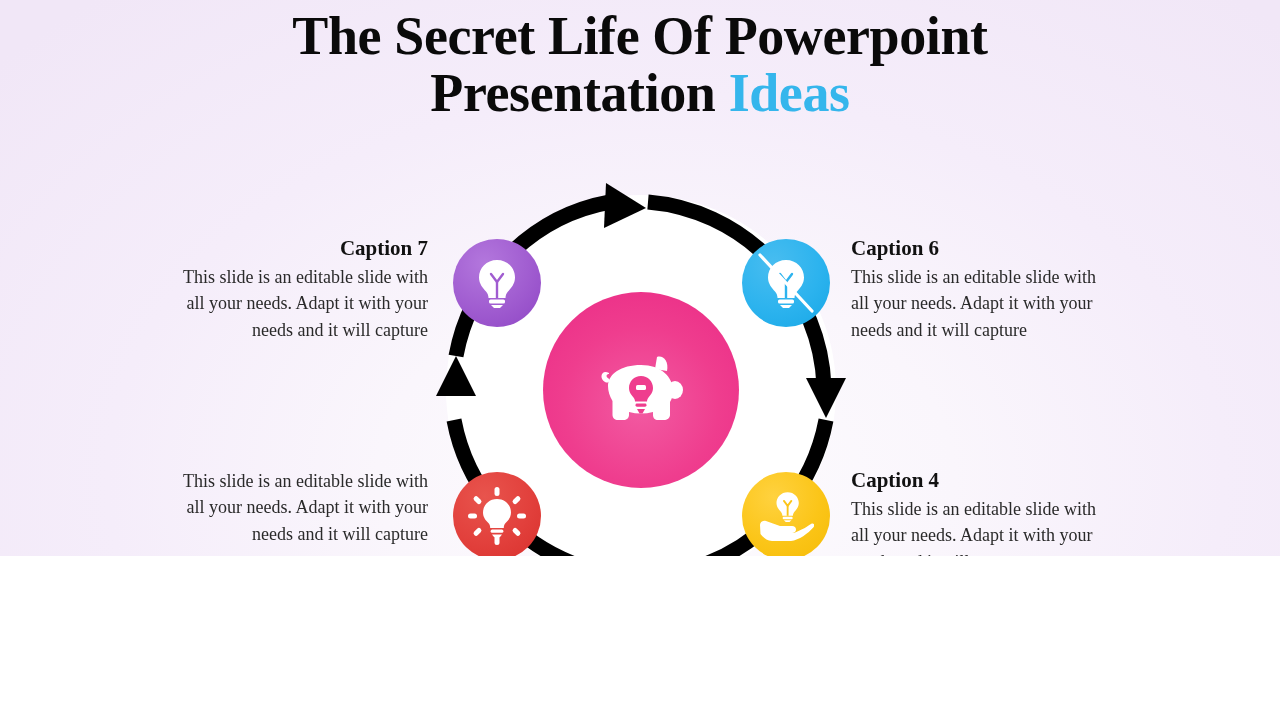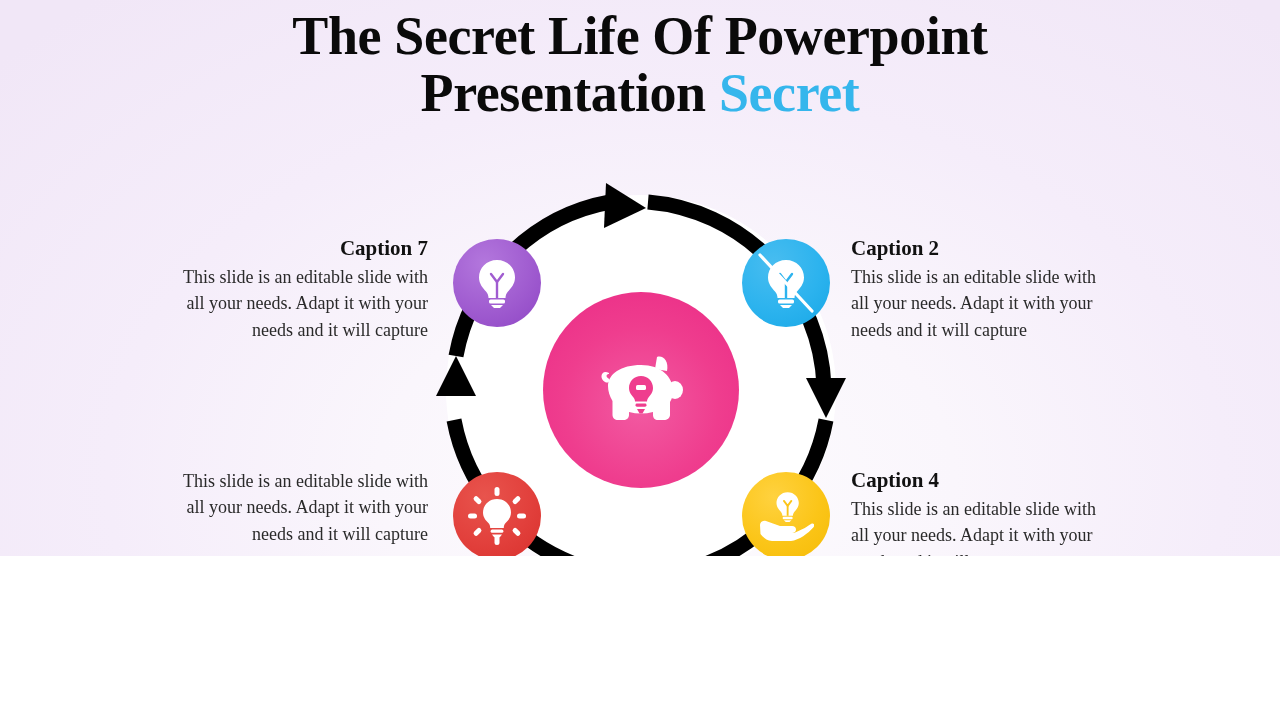--- a/index.html
+++ b/index.html
@@ -183,21 +183,21 @@
   .cap3 { left: 851px; top: 468px; }
   .cap4 { left: 178px; top: 468px; }
 </style>
 </head>
 <body>
 
 <div id="slide">
 
   <div class="title-block">
     <div class="title-line">The Secret Life Of Powerpoint</div>
-    <div class="title-line"><span>Presentation</span><span>&nbsp;</span><span class="title-accent">Secret</span></div>
+    <div class="title-line"><span>Presentation</span><span>&nbsp;</span><span class="title-accent">Ideas</span></div>
   </div>
 
   <div class="stage">
 
     <div class="bulb-glass"></div>
 
     <div class="bulb-base">
       <div class="base-body"></div>
       <div class="base-tip-shade"></div>
       <div class="base-tip"></div>
@@ -302,21 +302,21 @@
     </div>
 
   </div>
 
   <div class="caption cap-left cap1">
     <div class="caption-title">Caption 7</div>
     <div class="caption-body">This slide is an editable slide with all your needs. Adapt it with your needs and it will capture</div>
   </div>
 
   <div class="caption cap-right cap2">
-    <div class="caption-title">Caption 2</div>
+    <div class="caption-title">Caption 6</div>
     <div class="caption-body">This slide is an editable slide with all your needs. Adapt it with your needs and it will capture</div>
   </div>
 
   <div class="caption cap-right cap3">
     <div class="caption-title">Caption 4</div>
     <div class="caption-body">This slide is an editable slide with all your needs. Adapt it with your needs and it will capture</div>
   </div>
 
   <div class="caption cap-left cap4">
     <div class="caption-body">This slide is an editable slide with all your needs. Adapt it with your needs and it will capture</div>

